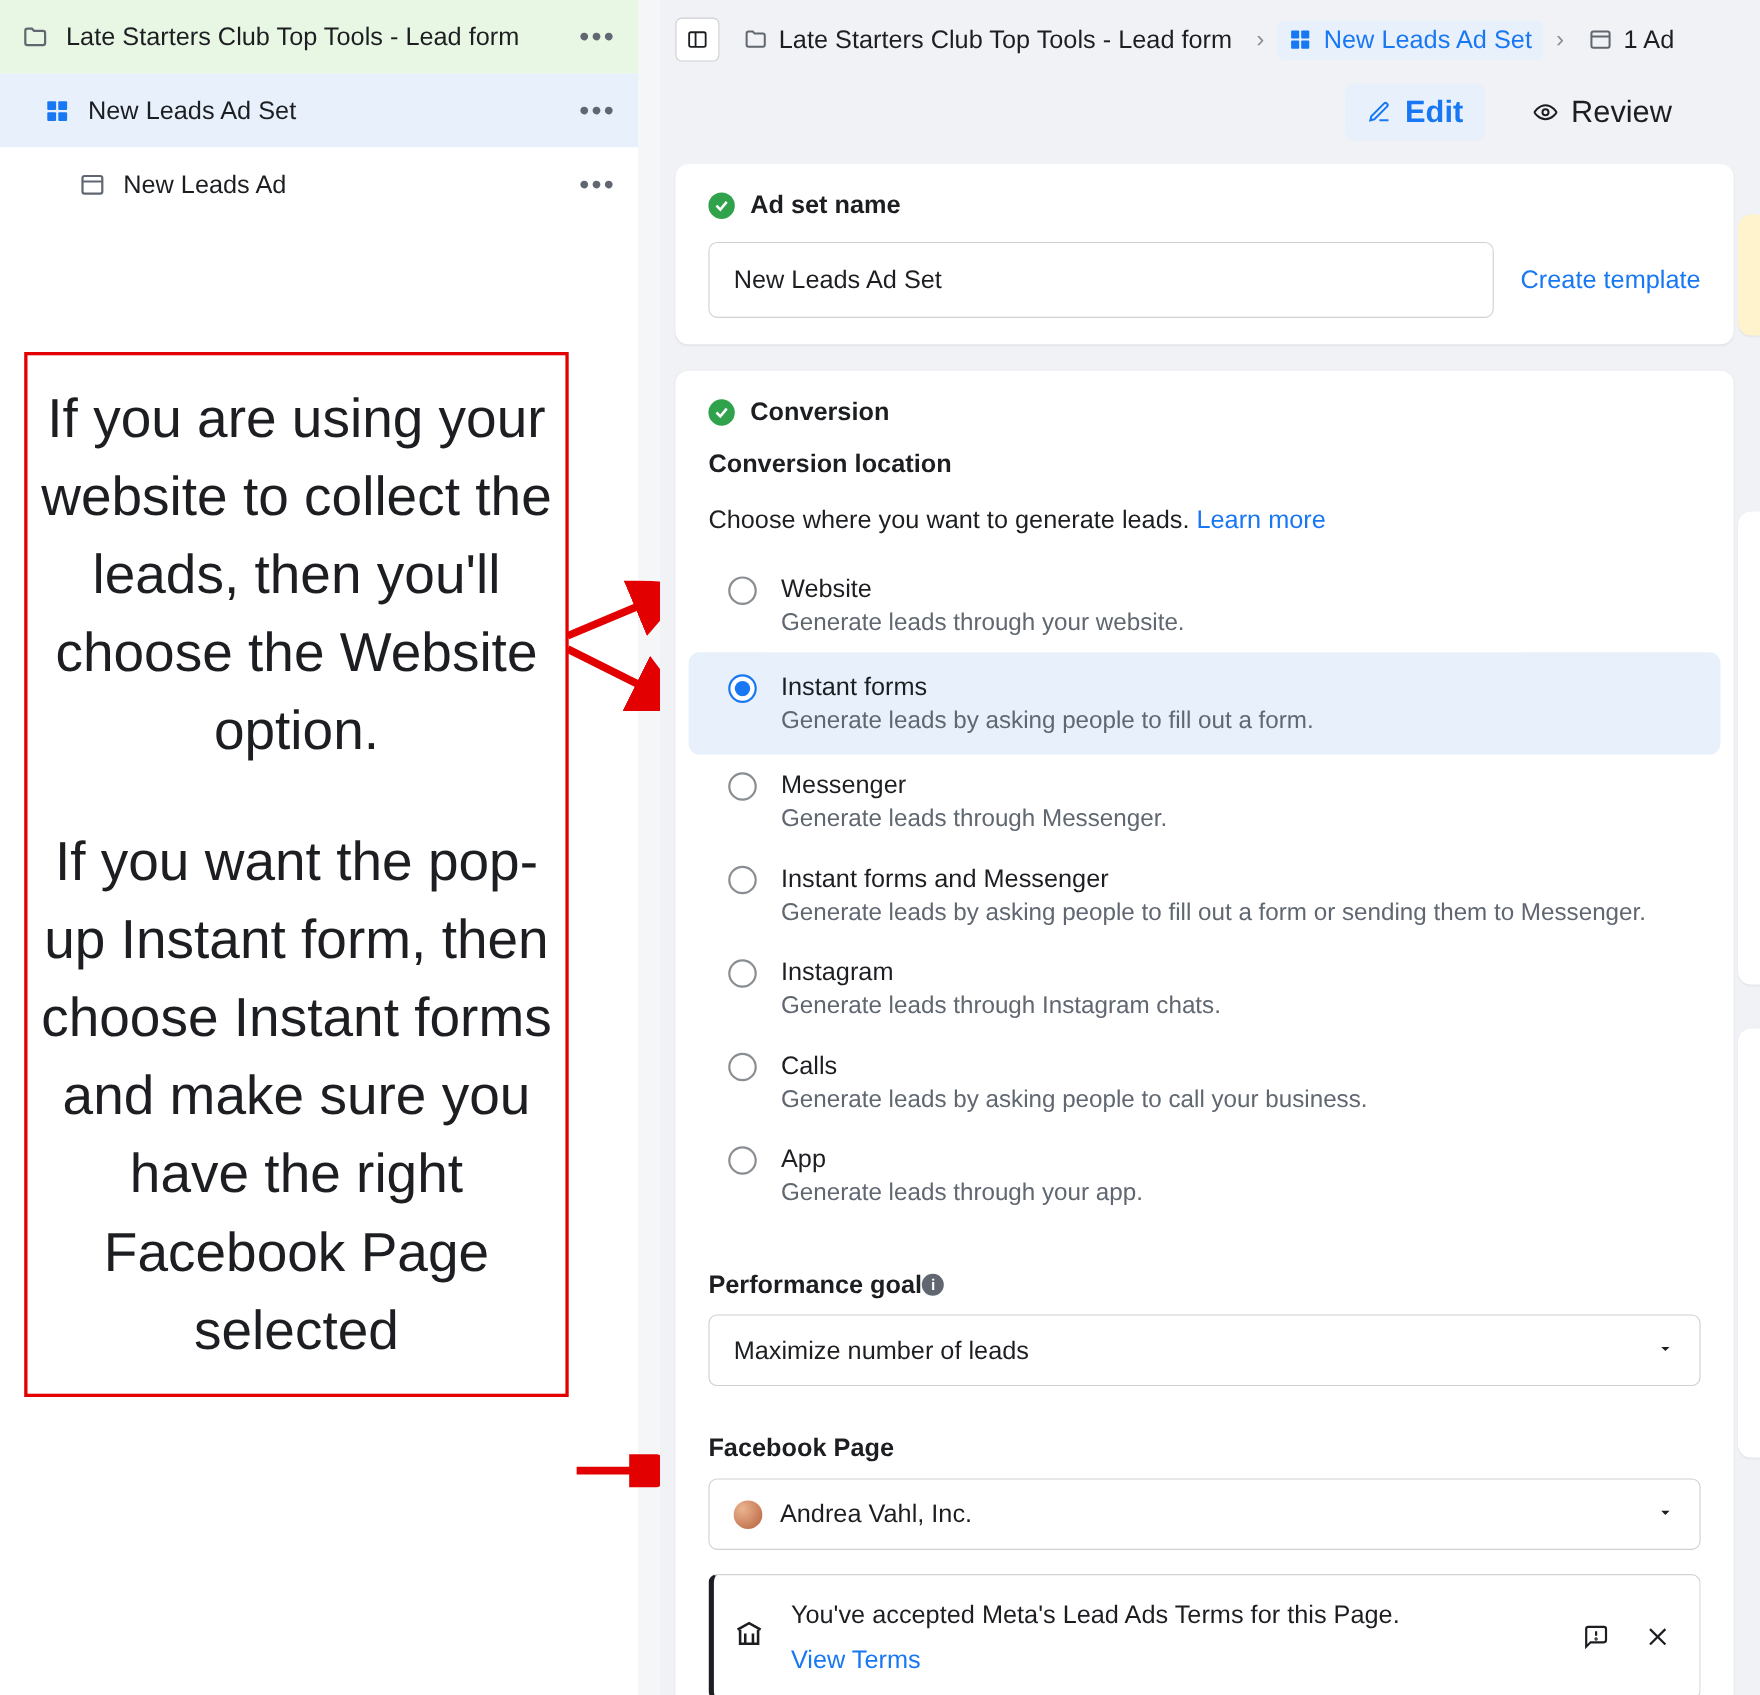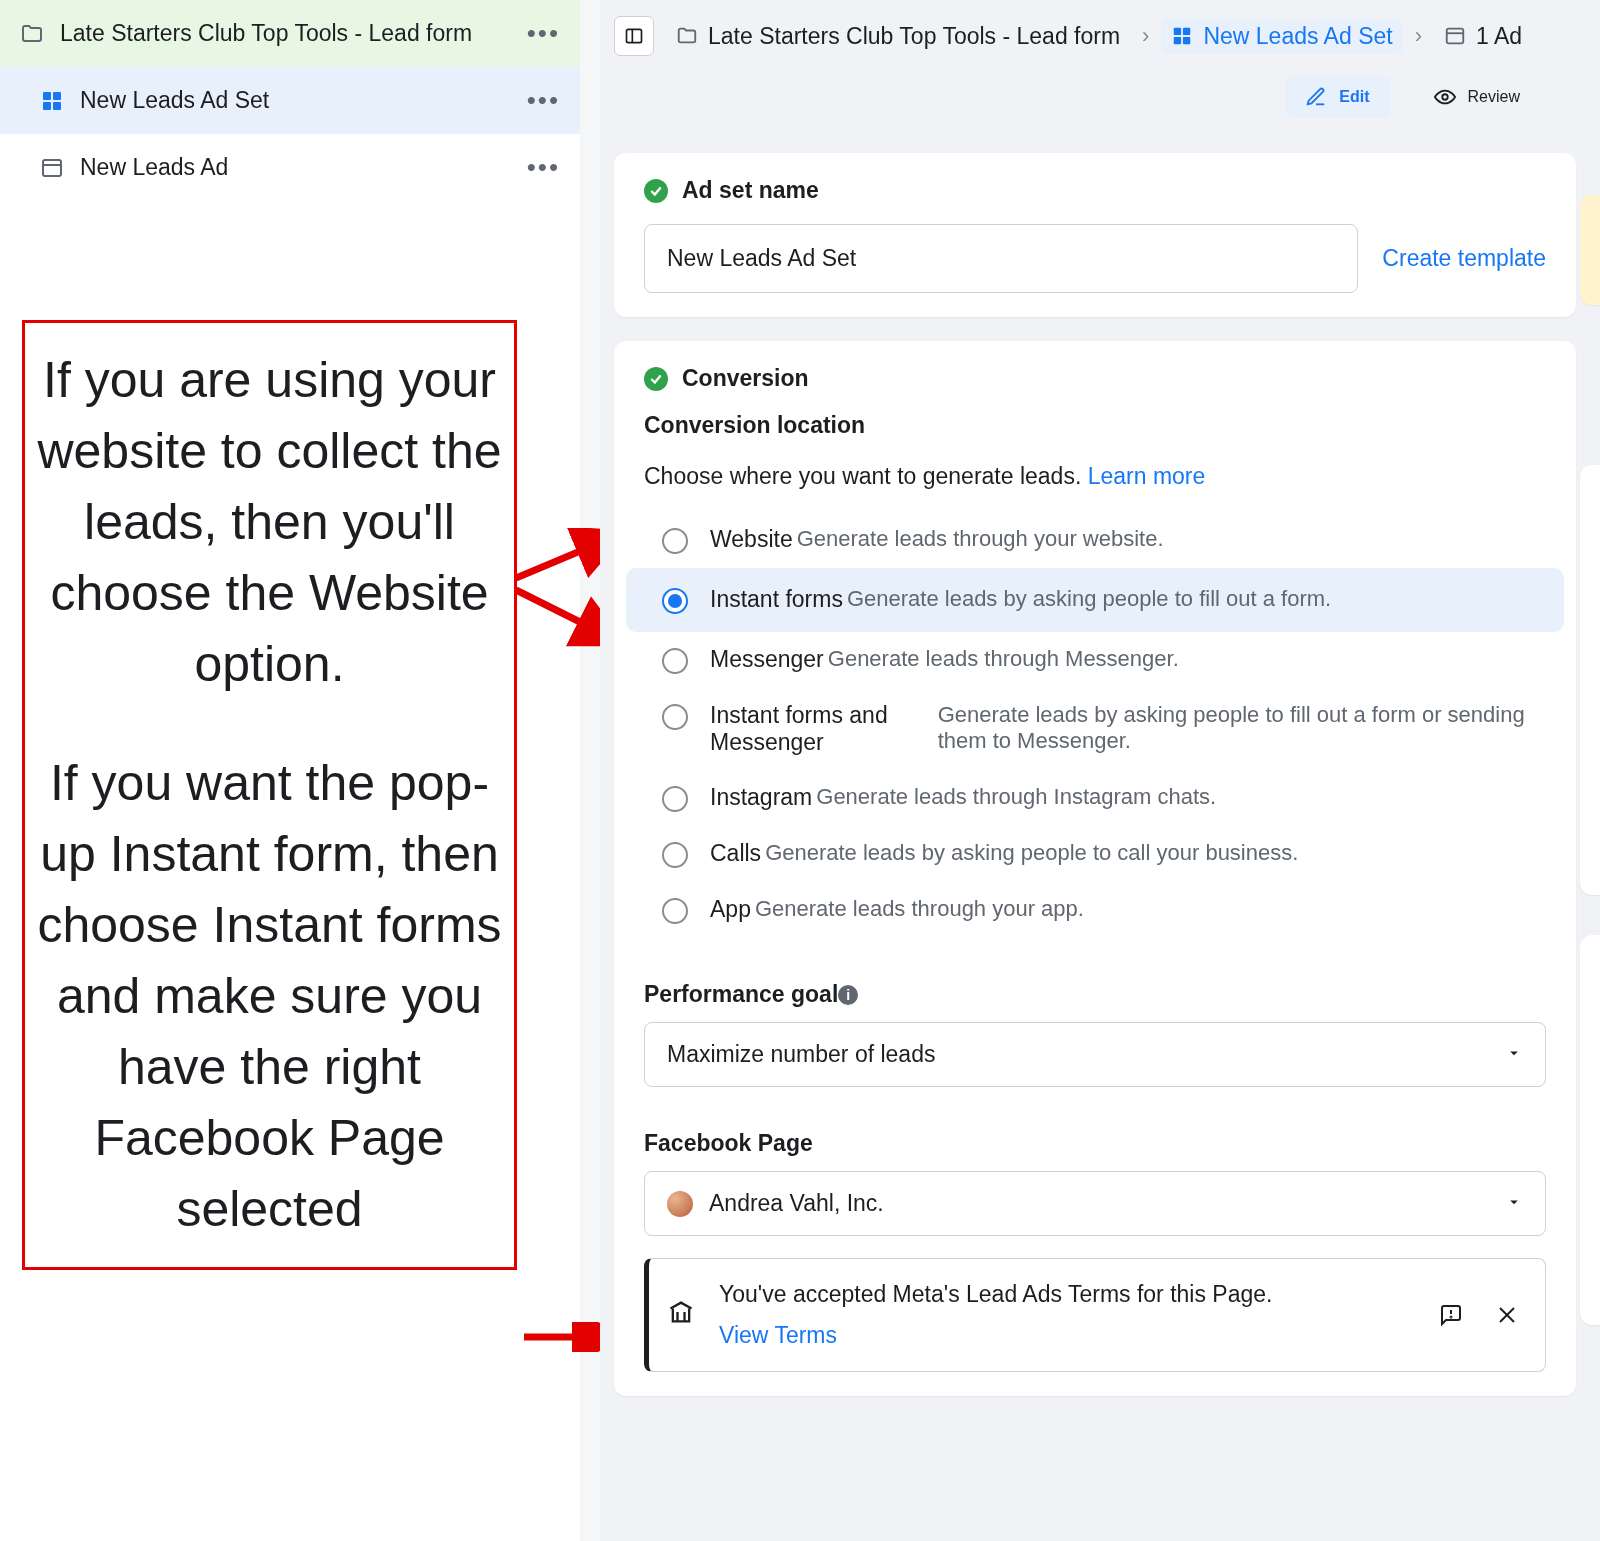--- a/index.html
+++ b/index.html
@@ -32,21 +32,21 @@
     cursor: pointer;
   }
   .tree-item .dots {
     margin-left: auto;
     color: #606770;
     font-size: 26px;
     letter-spacing: 2px;
   }
   .tree-item.campaign { background: #e8f6e4; }
   .tree-item.adset { background: #e7f0fb; padding-left: 40px; }
-  .tree-item.ad   { background: #fff; padding-left: 40px; }
+  .tree-item.ad   { background: #fff; padding-left: 72px; }
 
   .icon-folder, .icon-adset, .icon-ad {
     width: 24px; height: 24px; flex: 0 0 24px;
     margin-right: 16px;
     display: inline-flex; align-items: center; justify-content: center;
   }
   .icon-folder svg, .icon-adset svg, .icon-ad svg { width: 100%; height: 100%; }
 
   
   .annotation {
@@ -108,22 +108,22 @@
   .crumb .ci { width: 22px; height: 22px; display: inline-flex; }
   .crumb .ci svg { width: 100%; height: 100%; }
   .chev { color: #8a8d91; font-size: 22px; }
   .crumb-text { white-space: nowrap; }
 
   
   .mode-tabs {
     display: flex;
     gap: 24px;
     justify-content: flex-end;
-    padding: 12px 60px 35px 0;
-    font-size: 16px;
+    padding: 12px 60px 21px 0;
+    font-size: 28px;
   }
   .mode-tab {
     display: flex;
     align-items: center;
     gap: 12px;
     padding: 10px 20px;
     border-radius: 8px;
     cursor: pointer;
   }
   .mode-tab.edit { background: #e7f0fb; color: #1877f2; font-weight: 600; }
@@ -180,21 +180,21 @@
     width: 26px; height: 26px; flex: 0 0 26px;
     border: 2px solid #8a8d91;
     border-radius: 50%;
     margin-top: 2px;
     display: flex; align-items: center; justify-content: center;
     background: #fff;
   }
   .radio-row.selected .radio { border-color: #1877f2; }
   .radio-dot { width: 14px; height: 14px; border-radius: 50%; background: #1877f2; display: none; }
   .radio-row.selected .radio-dot { display: block; }
-  .radio-texts { display: flex; gap: 4px; }
+  .radio-texts { display: flex; flex-direction: column; gap: 4px; }
   .radio-label { }
   .radio-desc  { color: #606770; font-size: 22px; }
 
   .field-label {
     font-weight: 700;
     margin: 43px 0 14px 0;
     display: flex; align-items: center; 
   }
   .info-icon {
     width: 20px; height: 20px; border-radius: 50%;

